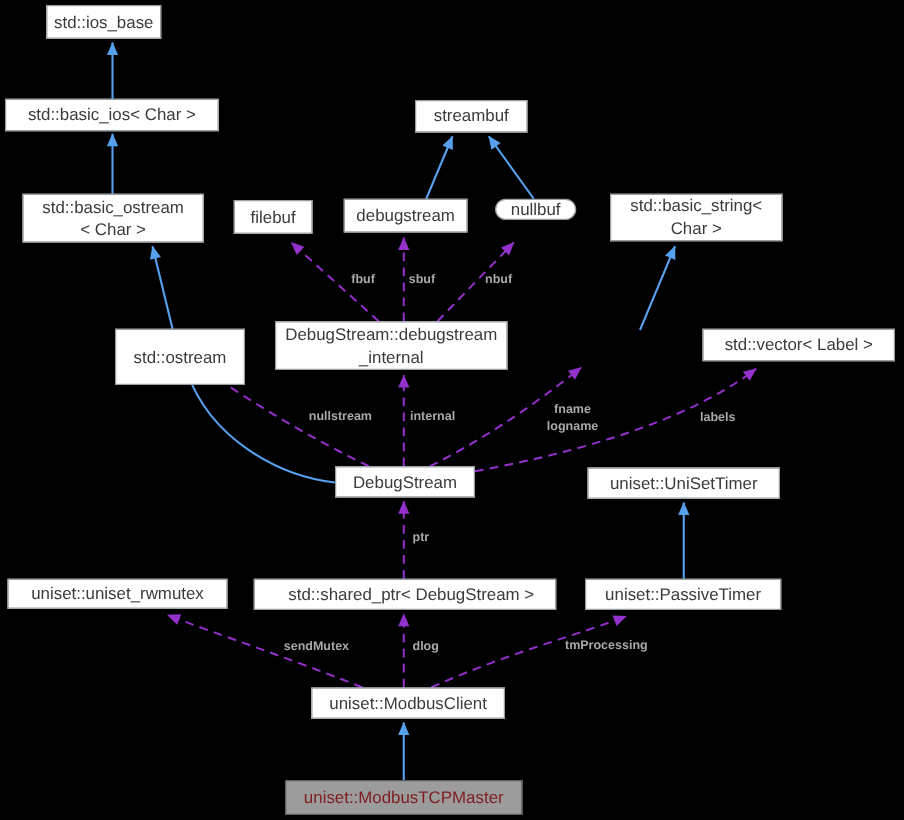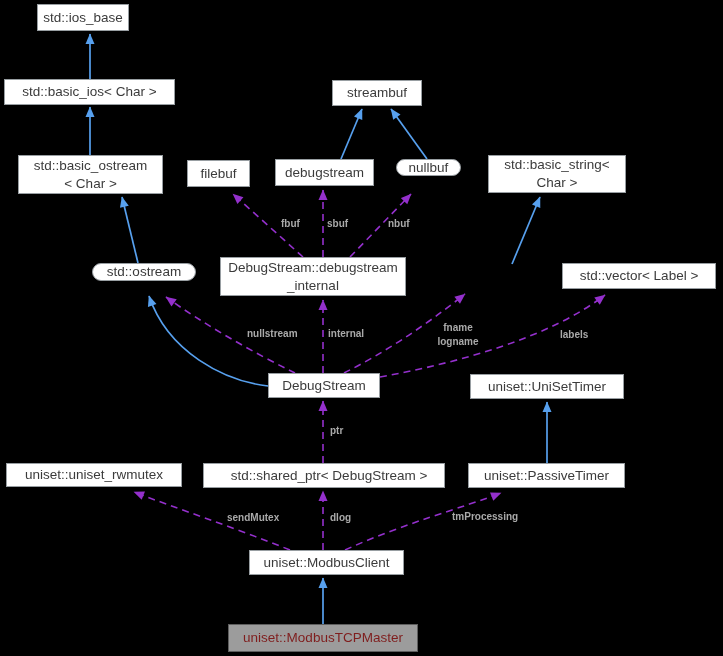--- a/index.html
+++ b/index.html
@@ -81,21 +81,21 @@
   <div class="node" style="left:37px;top:4px;width:92px;height:27px;">std::ios_base</div>
   <div class="node" style="left:4px;top:79px;width:171px;height:26px;">std::basic_ios&lt; Char &gt;</div>
   <div class="node" style="left:18px;top:155px;width:145px;height:39px;">std::basic_ostream
 &lt; Char &gt;</div>
   <div class="node" style="left:332px;top:80px;width:90px;height:26px;">streambuf</div>
   <div class="node" style="left:187px;top:160px;width:63px;height:27px;">filebuf</div>
   <div class="node" style="left:275px;top:159px;width:99px;height:27px;">debugstream</div>
   <div class="node" style="left:396px;top:159px;width:65px;height:17px;border-radius:13px;">nullbuf</div>
   <div class="node" style="left:488px;top:155px;width:138px;height:38px;">std::basic_string&lt;
 Char &gt;</div>
-  <div class="node" style="left:92px;top:263px;width:104px;height:18px;border-radius:11px;">std::ostream</div>
+  <div class="node" style="left:92px;top:263px;width:104px;height:45px;">std::ostream</div>
   <div class="node" style="left:220px;top:257px;width:186px;height:39px;">DebugStream::debugstream
 _internal</div>
   <div class="node" style="left:562px;top:263px;width:154px;height:26px;">std::vector&lt; Label &gt;</div>
   <div class="node" style="left:268px;top:373px;width:112px;height:25px;">DebugStream</div>
   <div class="node" style="left:470px;top:374px;width:154px;height:25px;">uniset::UniSetTimer</div>
   <div class="node" style="left:6px;top:463px;width:176px;height:24px;">uniset::uniset_rwmutex</div>
   <div class="node" style="left:203px;top:463px;width:242px;height:25px;padding-left:10px;">std::shared_ptr&lt; DebugStream &gt;</div>
   <div class="node" style="left:468px;top:463px;width:157px;height:25px;">uniset::PassiveTimer</div>
   <div class="node" style="left:249px;top:550px;width:155px;height:25px;">uniset::ModbusClient</div>
   <div class="node highlight" style="left:228px;top:624px;width:190px;height:28px;">uniset::ModbusTCPMaster</div>

